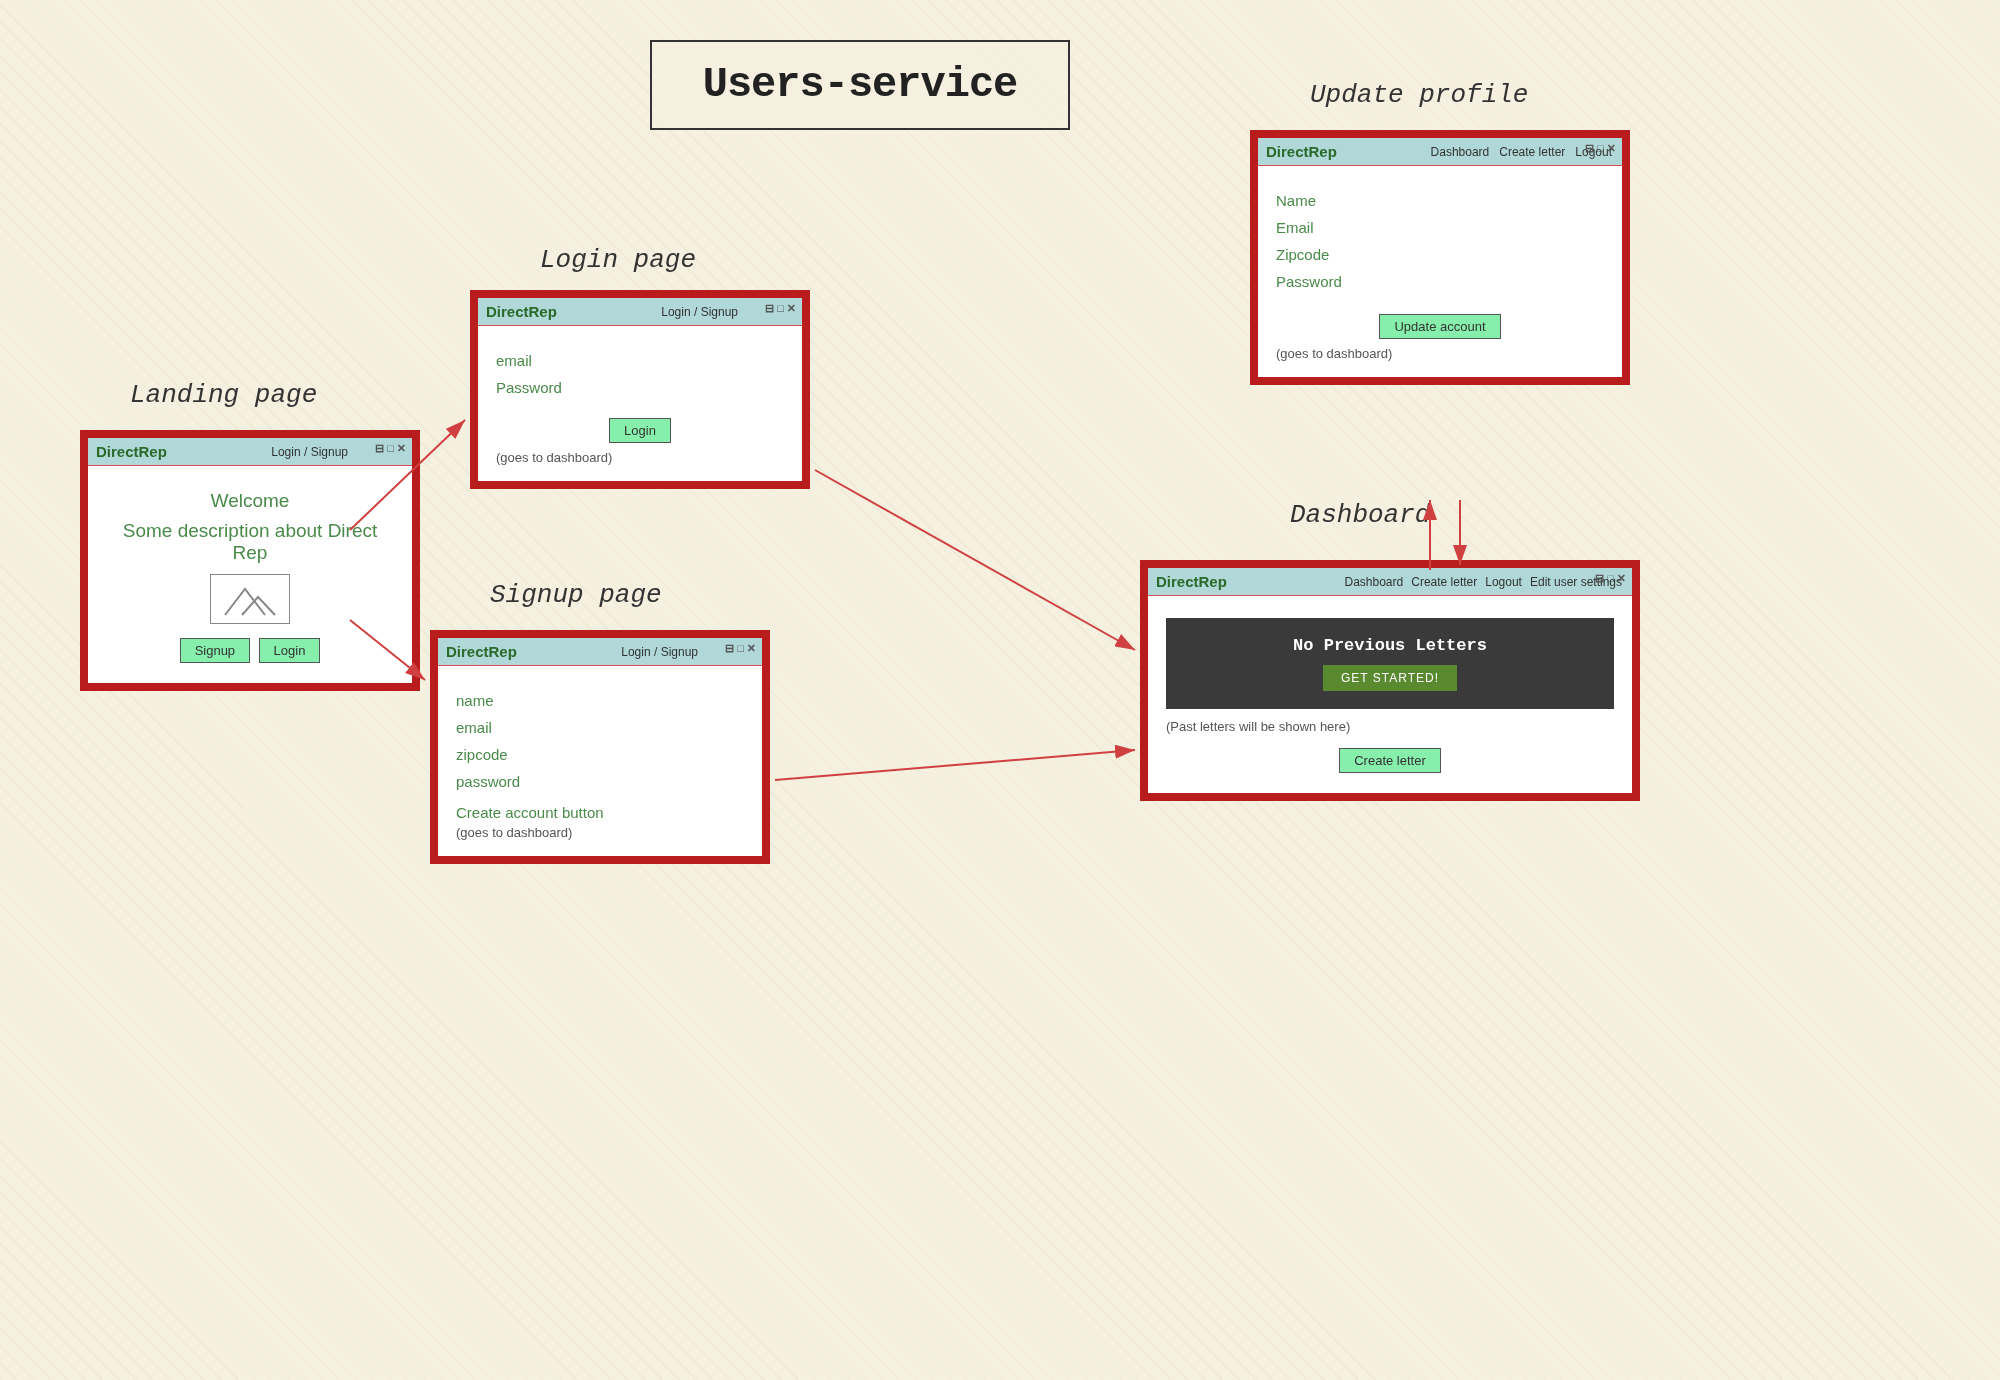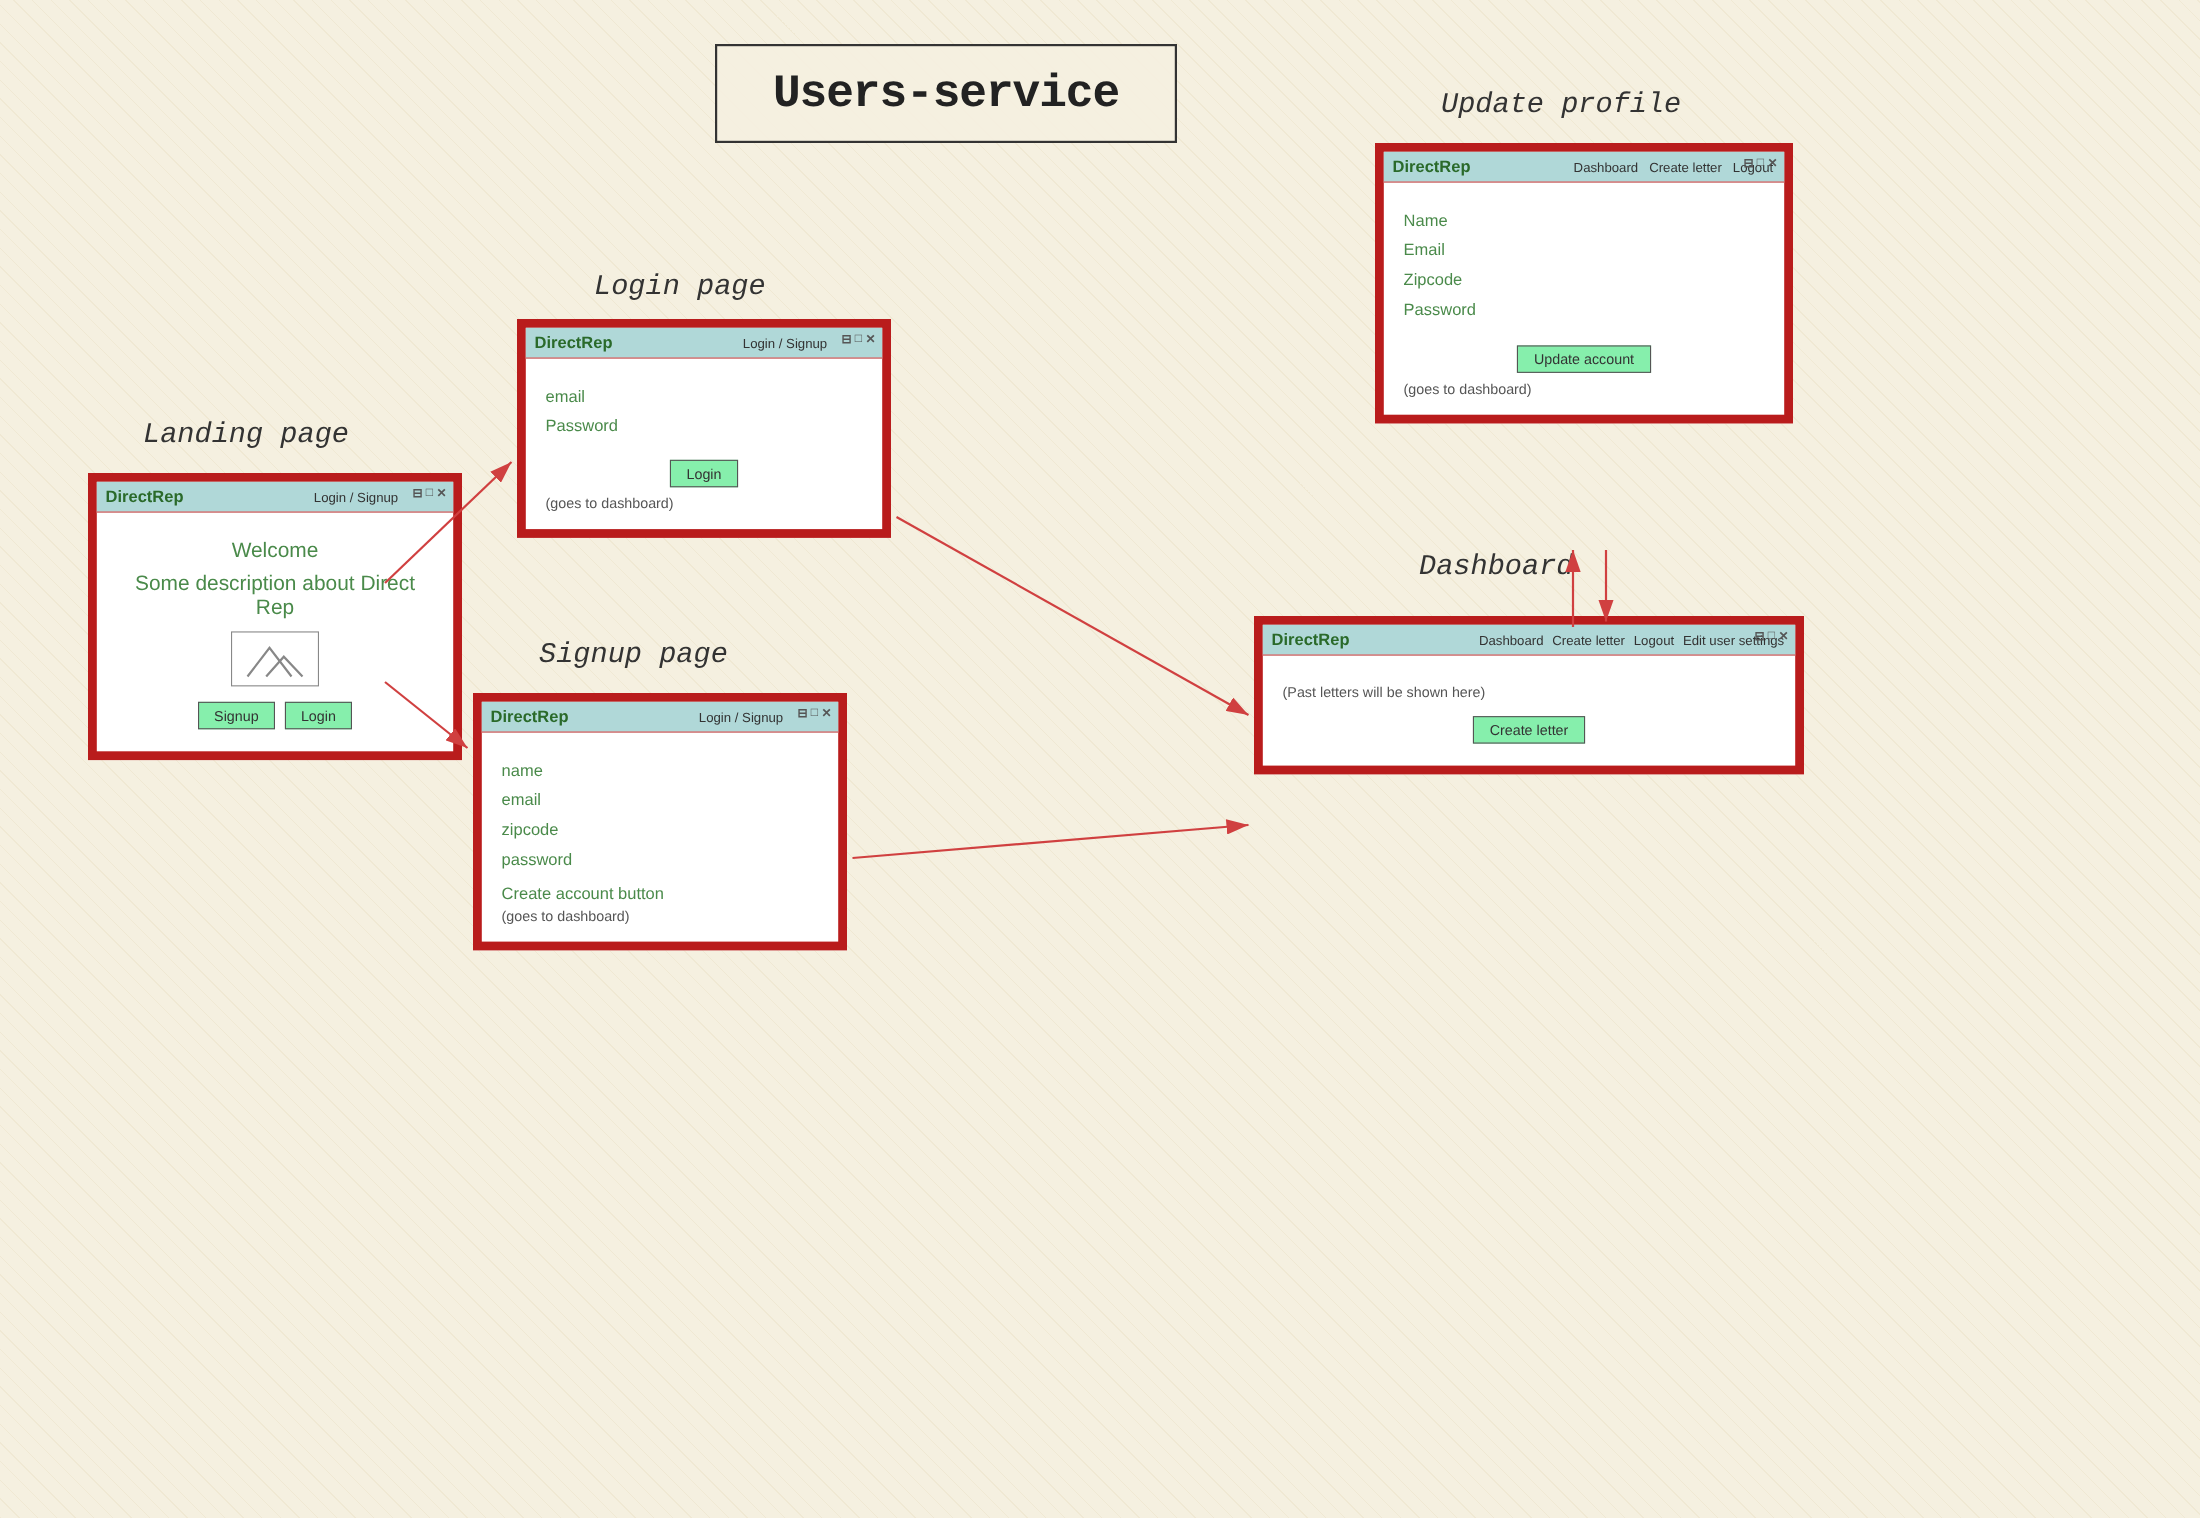--- a/index.html
+++ b/index.html
@@ -83,21 +83,21 @@
 
     .browser-brand {
       font-size: 15px;
       font-weight: bold;
       color: #2a6a2a;
       font-family: Arial, sans-serif;
     }
 
     .browser-nav {
       position: absolute;
-      right: 50px;
+      right: 64px;
       display: flex;
       gap: 14px;
     }
 
     .browser-nav span {
       font-size: 12px;
       color: #333;
     }
 
     .browser-content {
@@ -311,20 +311,26 @@
       <span>Logout</span>
       <span>Edit user settings</span>
     </div>
     <div class="browser-controls">
       <span>⊟</span>
         <span>□</span>
         <span>✕</span>
     </div>
   </div>
   <div class="browser-content">
+    <div class="dashboard-dark">
+      <div class="no-letters-text">No Previous Letters</div>
+      <div style="text-align:center;">
+        <button class="mock-button-green">GET STARTED!</button>
+      </div>
+    </div>
     <div class="subtext" style="margin: 10px 0;">(Past letters will be shown here)</div>
     <div style="text-align:center;">
       <button class="mock-button">Create letter</button>
     </div>
   </div>
 </div>
 
 <svg class="arrows-svg">
   <defs>
     <marker id="arrowhead" markerWidth="10" markerHeight="7" refX="10" refY="3.5" orient="auto">

